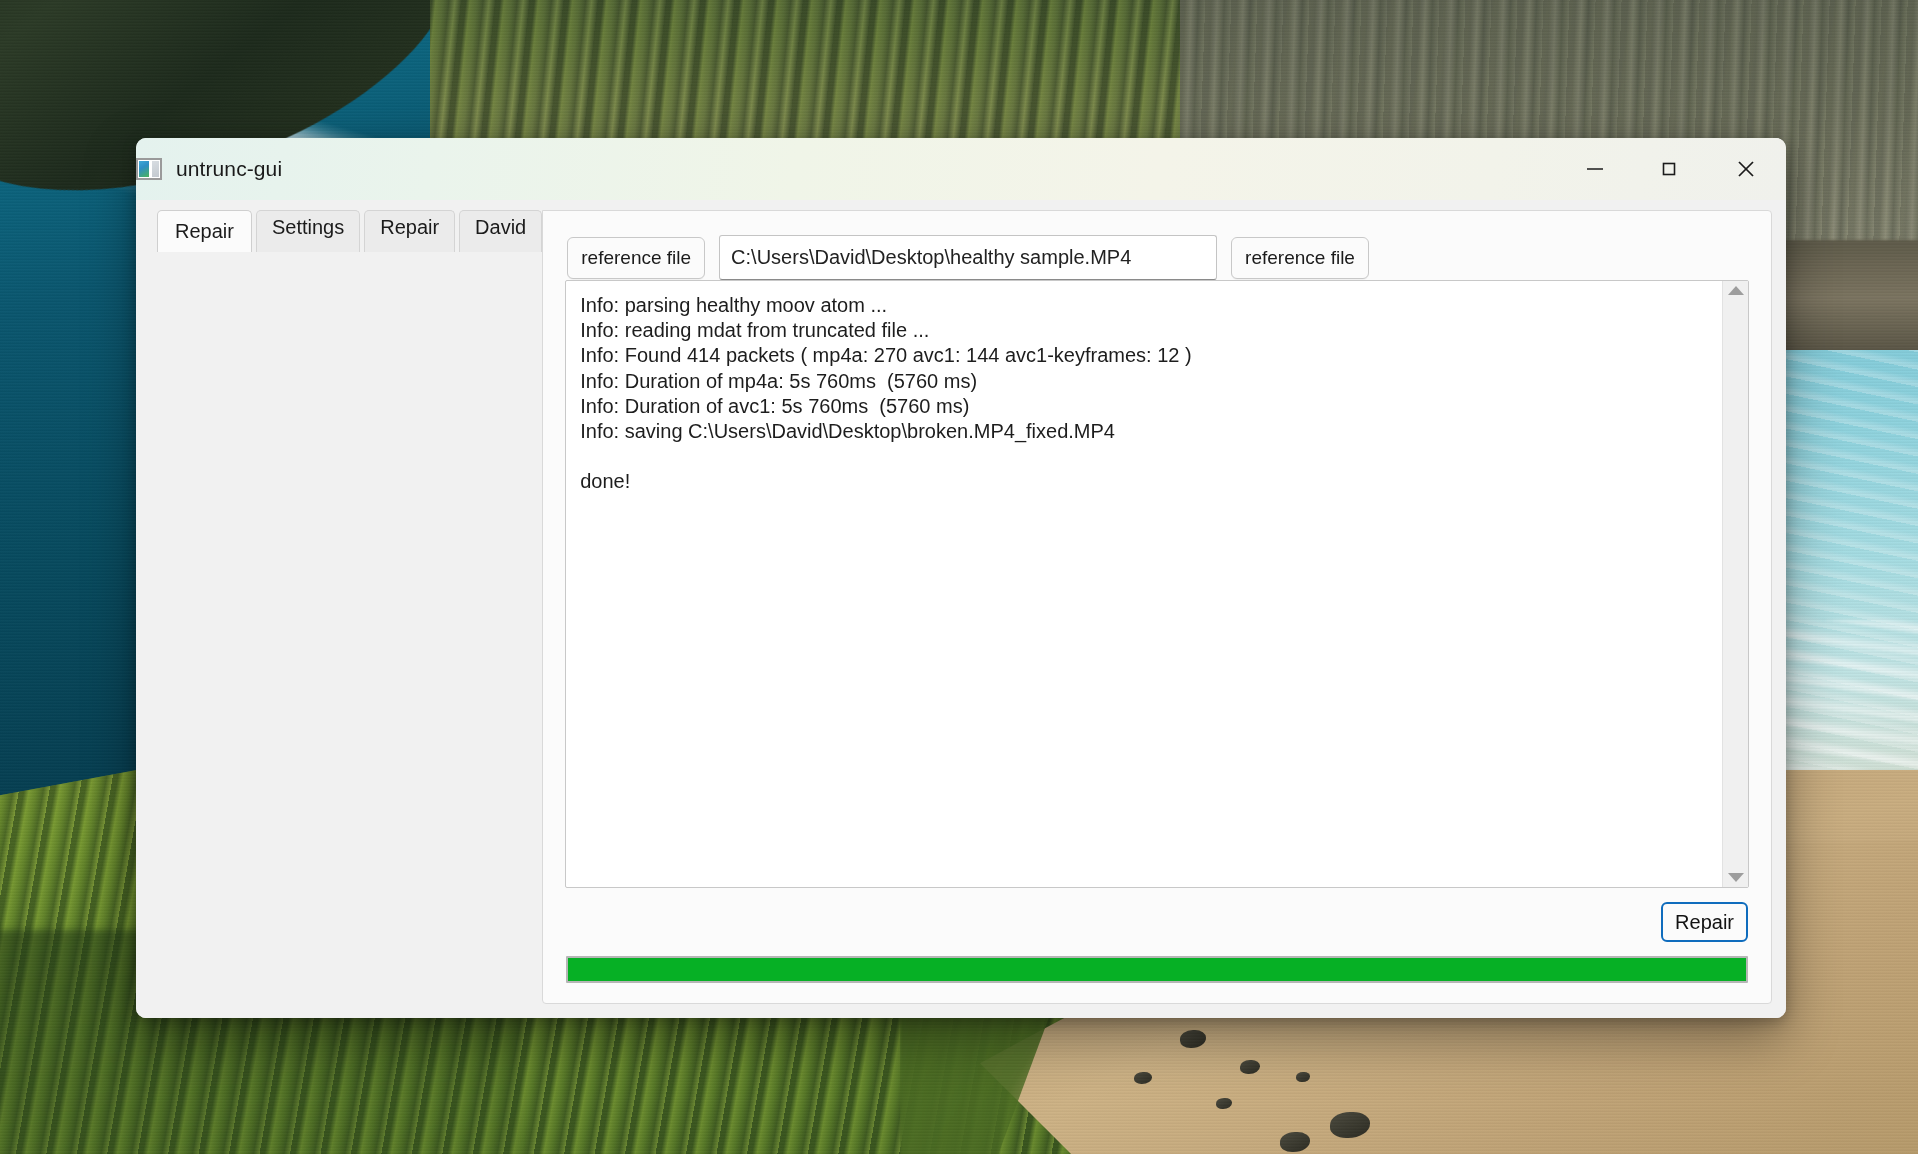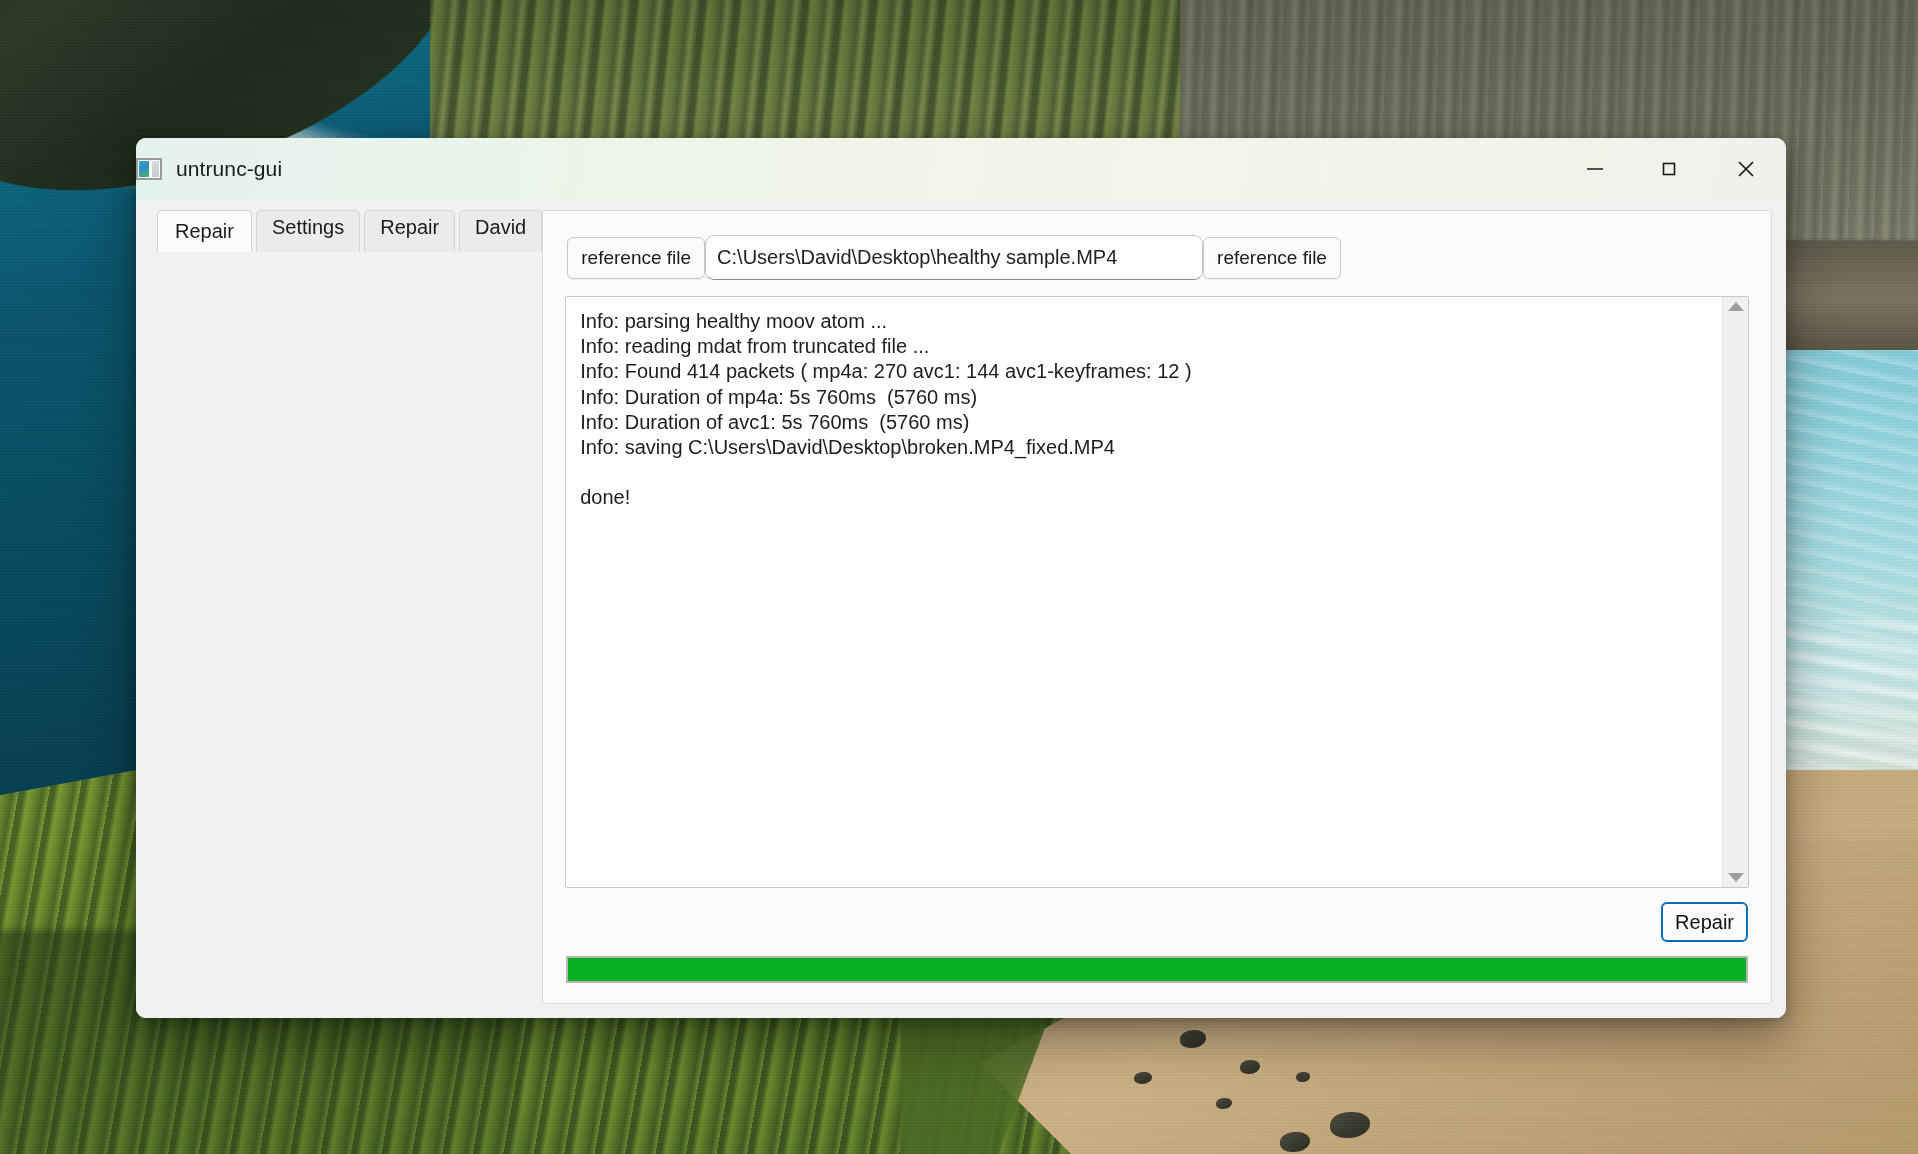--- a/index.html
+++ b/index.html
@@ -200,49 +200,48 @@
     flex: 1; min-height: 0;
     background: #fbfbfb;
     border: 1px solid #d9d9d9;
     border-radius: 0 4px 4px 4px;
     padding: 18px 22px 18px 22px;
     display: flex; flex-direction: column;
   }
 
   
   #file-row {
-    display: flex; align-items: center; 
+    display: flex; align-items: center; gap: 14px;
     flex: none; padding: 6px 2px 0 2px;
   }
   .file-btn {
     font-size: 19px; color: #1b1b1b;
     background: #fbfbfb;
     border: 1px solid #c8c8c8;
     border-radius: 6px;
     padding: 9px 13px;
     white-space: nowrap;
     box-shadow: 0 1px 0 rgba(0,0,0,0.04);
   }
   .path-input {
     font-size: 20px; color: #222;
     background: #ffffff;
     border: 1px solid #c4c4c4;
     border-bottom-color: #8a8a8a;
-    border-radius: 9px;
+    border-radius: 3px;
     padding: 10px 11px;
     height: 45px;
     display: flex; align-items: center;
     overflow: hidden; white-space: nowrap;
   }
   #ref-path { flex: 0 0 498px; }
   #trunc-path { flex: 1 1 auto; min-width: 0; }
 
   
   #log-wrap {
-    margin-top: 16px;
     flex: 1; min-height: 0;
     display: flex;
     background: #ffffff;
     border: 1px solid #c8c8c8;
     border-radius: 2px;
     overflow: hidden;
   }
   #log-text {
     flex: 1; min-width: 0;
     padding: 12px 14px;

